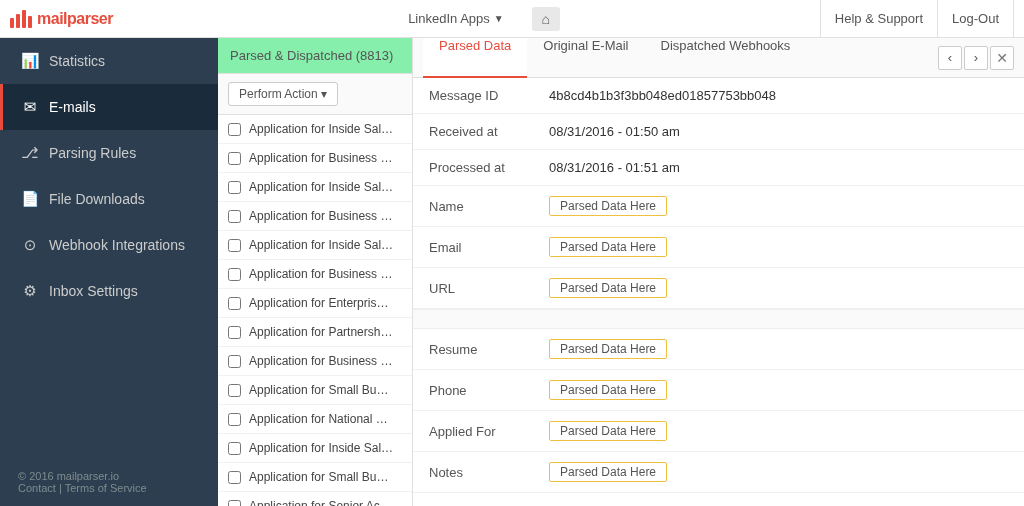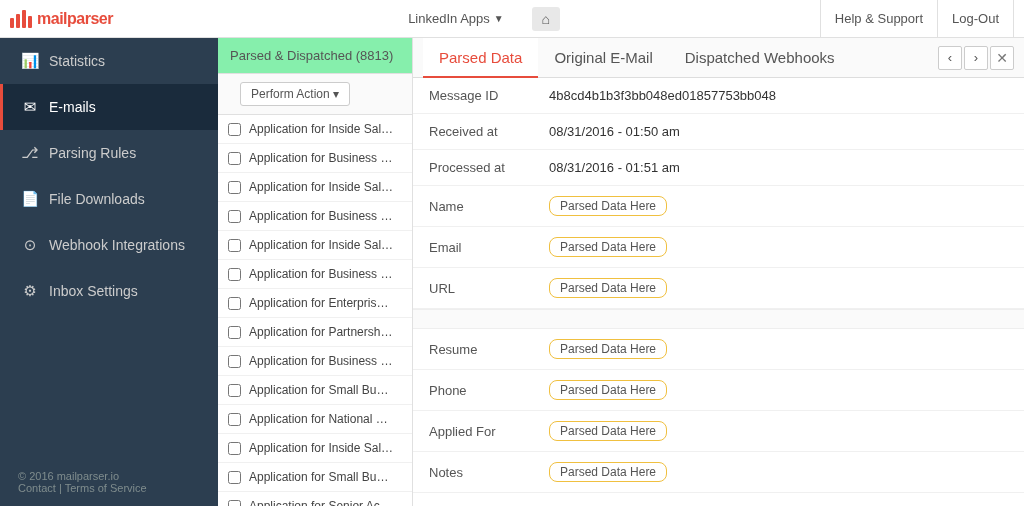--- a/index.html
+++ b/index.html
@@ -125,21 +125,21 @@
     }
     .email-list-header {
       padding: 10px 12px;
       border-bottom: 1px solid #e0e0e0;
       font-size: 13px;
       color: #555;
       font-weight: 500;
       background: #86efac;
     }
     .email-list-toolbar {
-      padding: 8px 22px;
+      padding: 8px 10px;
       border-bottom: 1px solid #e0e0e0;
       background: #fafafa;
     }
     .perform-action-btn {
       background: #fff;
       border: 1px solid #ccc;
       border-radius: 3px;
       padding: 4px 10px;
       font-size: 12px;
       color: #555;
@@ -189,22 +189,22 @@
       border-bottom: 1px solid #ddd;
       background: #fafafa;
       padding: 0 10px;
       height: 40px;
       flex-shrink: 0;
     }
     .detail-tab {
       padding: 0 16px;
       height: 40px;
       display: flex;
-      align-items: center;
-      font-size: 15px;
+      align-items: flex-start;
+      font-size: 13px;
       cursor: pointer;
       color: #555;
       border-bottom: 2px solid transparent;
       margin-bottom: -1px;
     }
     .detail-tab.active {
       color: #e74c3c;
       border-bottom: 2px solid #e74c3c;
       background: #fff;
     }
@@ -267,21 +267,21 @@
     .data-table td:last-child {
       color: #333;
       font-size: 13px;
     }
     .data-badge {
       display: inline-block;
       border: 1px solid #f0c040;
       background: #fff;
       color: #555;
       padding: 2px 10px;
-      border-radius: 8px;
+      border-radius: 2px;
       font-size: 12px;
       text-align: right;
     }
     .section-separator {
       height: 20px;
       background: #fafafa;
       border-bottom: 1px solid #eee;
       border-top: 1px solid #eee;
     }
 

